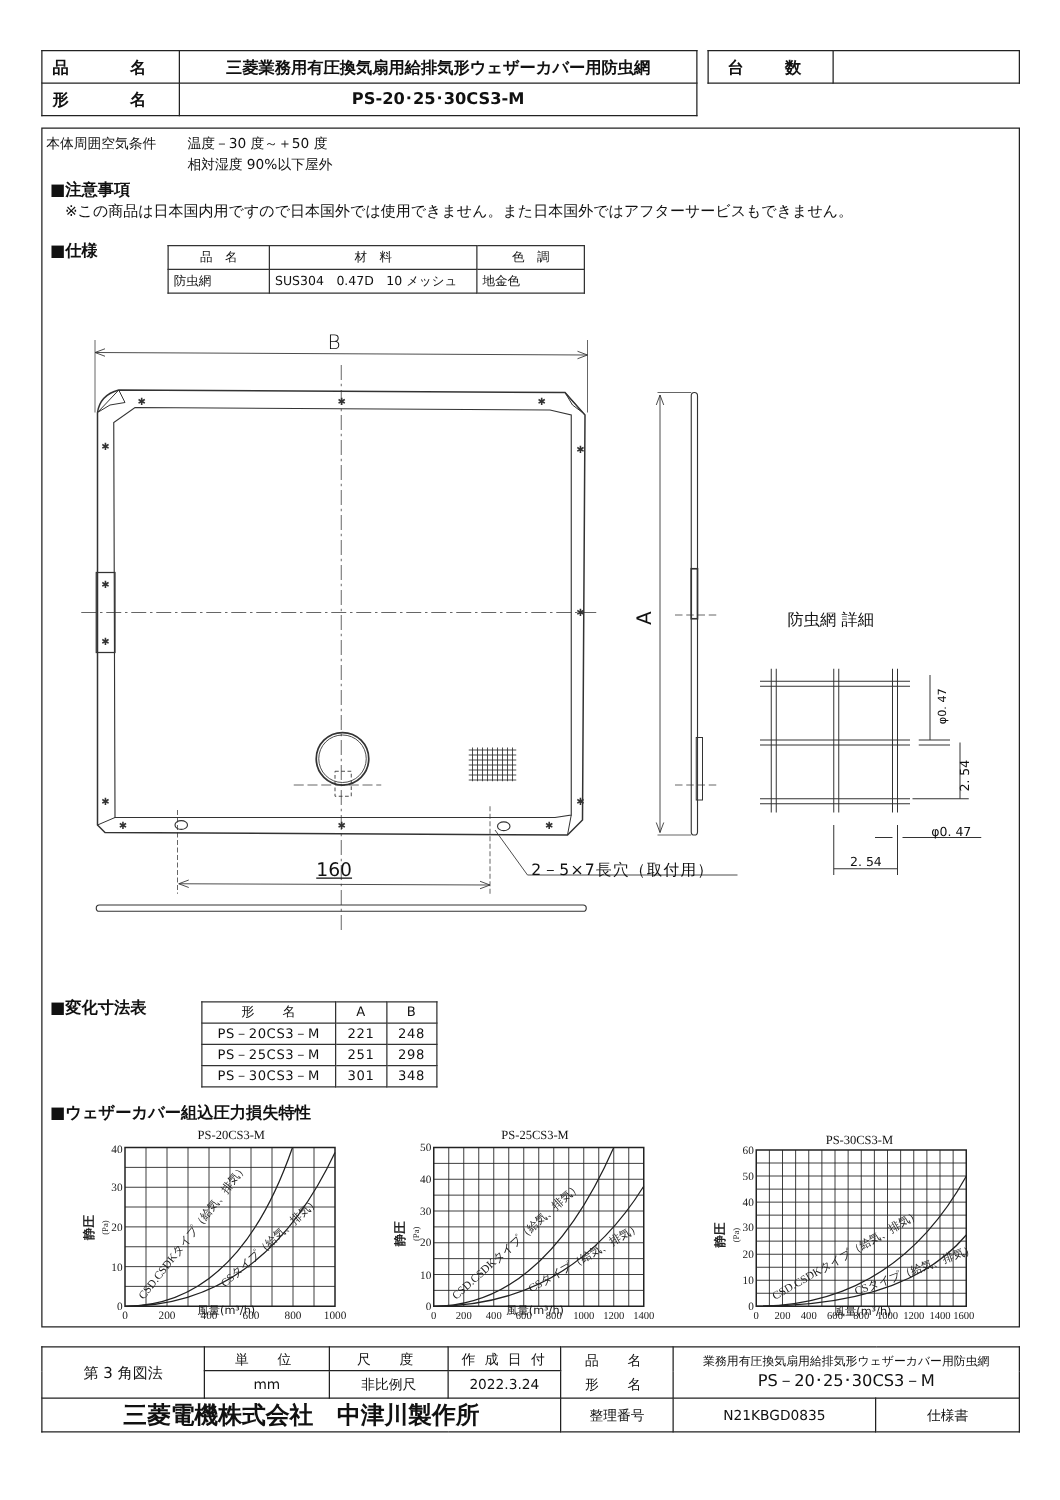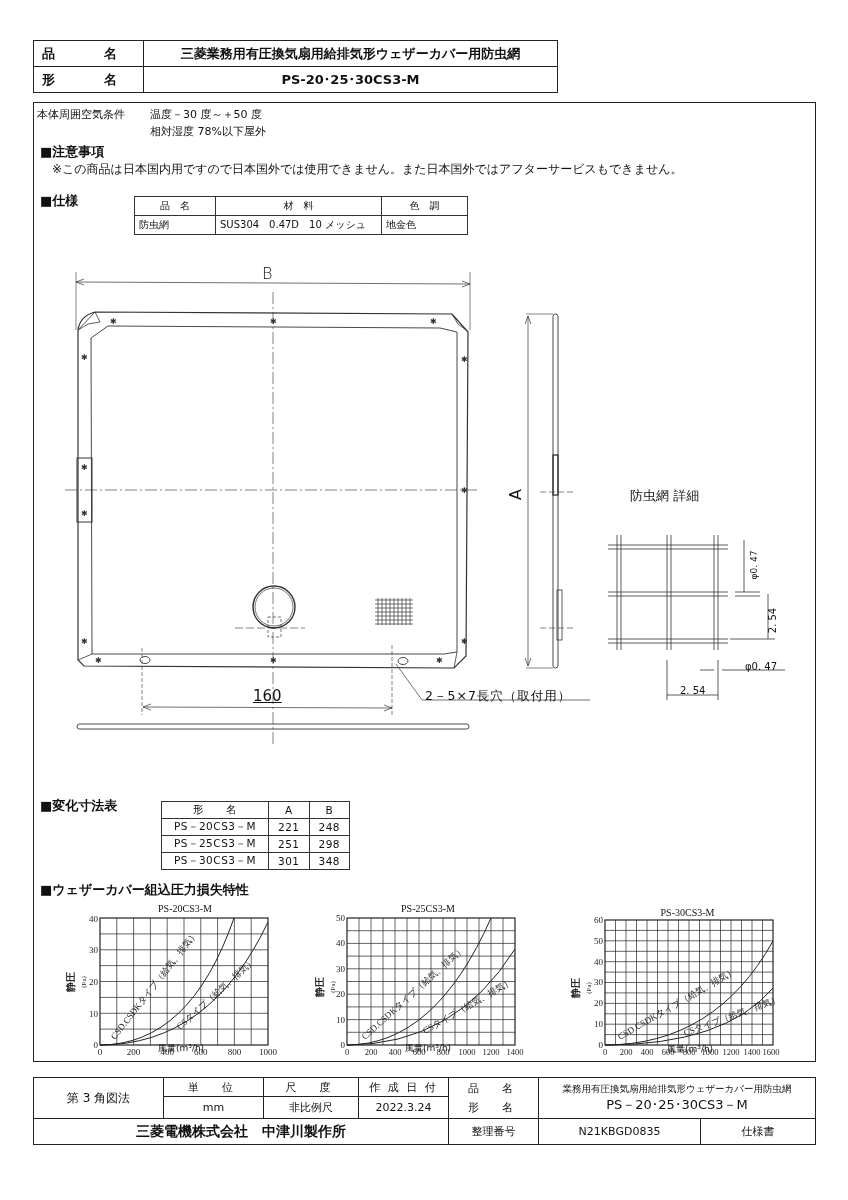--- a/index.html
+++ b/index.html
@@ -27,28 +27,32 @@
     <td>三菱業務用有圧換気扇用給排気形ウェザーカバー用防虫網</td>
   </tr>
   <tr>
     <td class="lbl">形　名</td>
     <td>PS-20･25･30CS3-M</td>
   </tr>
 </tbody>
   </table>
 <table class="hdr abs" style="left:566px; top:40px; width:250px;">
   <tbody>
+      <tr>
+    <td class="lbl" style="width:100px; letter-spacing:10px;">台　数</td>
+    <td></td>
+  </tr>
 </tbody>
   </table>
 
 <div class="abs frame" style="left:33px; top:102px; width:783px; height:960px;"></div>
 
 <div class="abs small" style="left:37px; top:107px;">本体周囲空気条件</div>
 <div class="abs small" style="left:150px; top:107px;">温度－30 度～＋50 度</div>
-<div class="abs small" style="left:150px; top:124px;">相対湿度 78%以下屋外</div>
+<div class="abs small" style="left:150px; top:124px;">相対湿度 90%以下屋外</div>
 
 <div class="abs sec" style="left:40px; top:143px;">■注意事項</div>
 <div class="abs small" style="left:52px; top:161px; font-size:12px;">※この商品は日本国内用ですので日本国外では使用できません。また日本国外ではアフターサービスもできません。</div>
 
 <div class="abs sec" style="left:40px; top:192px;">■仕様</div>
 <table class="spec abs" style="left:134px; top:196px; width:334px;">
   <tbody>
       <tr>
     <td style="width:81px; text-align:center;">品　名</td>
     <td style="width:166px; text-align:center;">材　料</td>
@@ -390,19 +394,19 @@
       <div style="font-size:9.5px;">業務用有圧換気扇用給排気形ウェザーカバー用防虫網</div>
       <div style="font-size:13px;">PS－20･25･30CS3－M</div>
     </td>
   </tr>
   <tr style="height:22px;">
     <td>mm</td>
     <td>非比例尺</td>
     <td>2022.3.24</td>
   </tr>
   <tr style="height:26px;">
-    <td colspan="4" style="font-size:14px; font-weight:bold;margin-top:24px;">三菱電機株式会社　中津川製作所</td>
+    <td colspan="4" style="font-size:19px; font-weight:bold;margin-top:24px;">三菱電機株式会社　中津川製作所</td>
     <td>整理番号</td>
     <td style="width:162px;">N21KBGD0835</td>
     <td>仕様書</td>
   </tr>
 </tbody>
   </table>
 
 </body></html>

